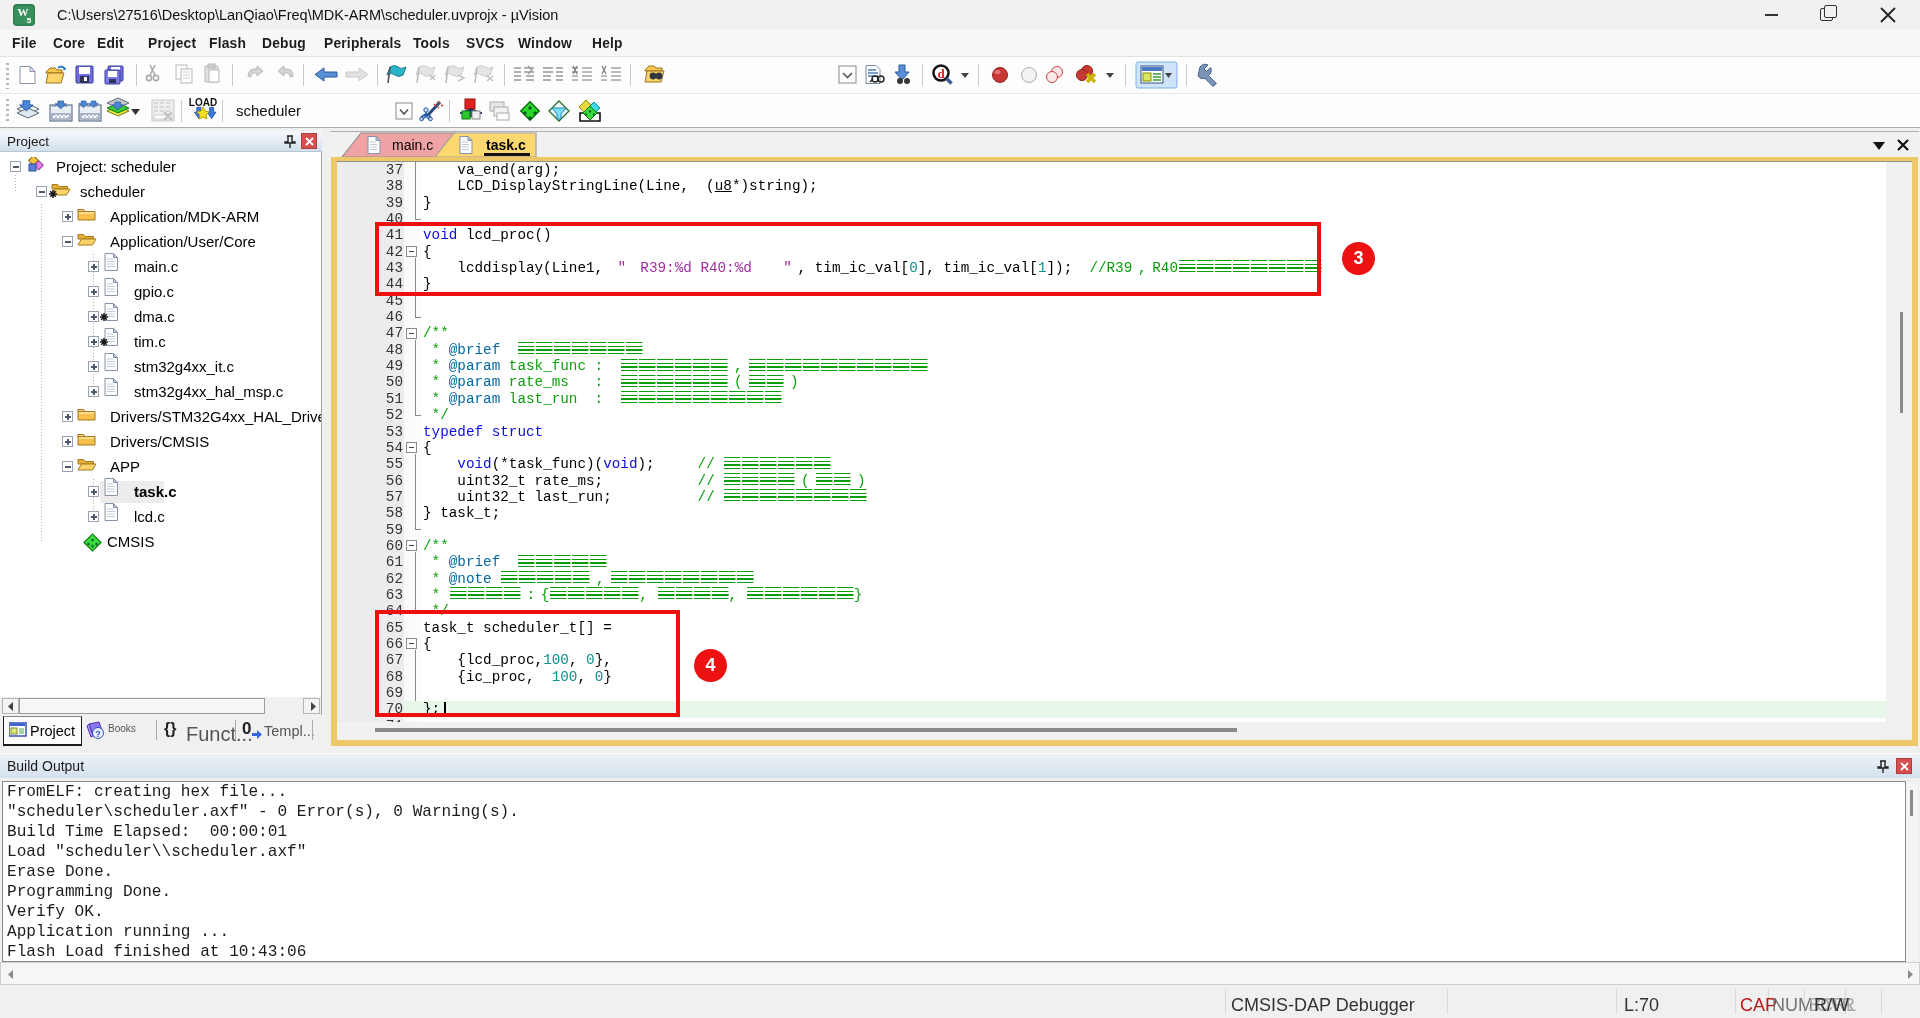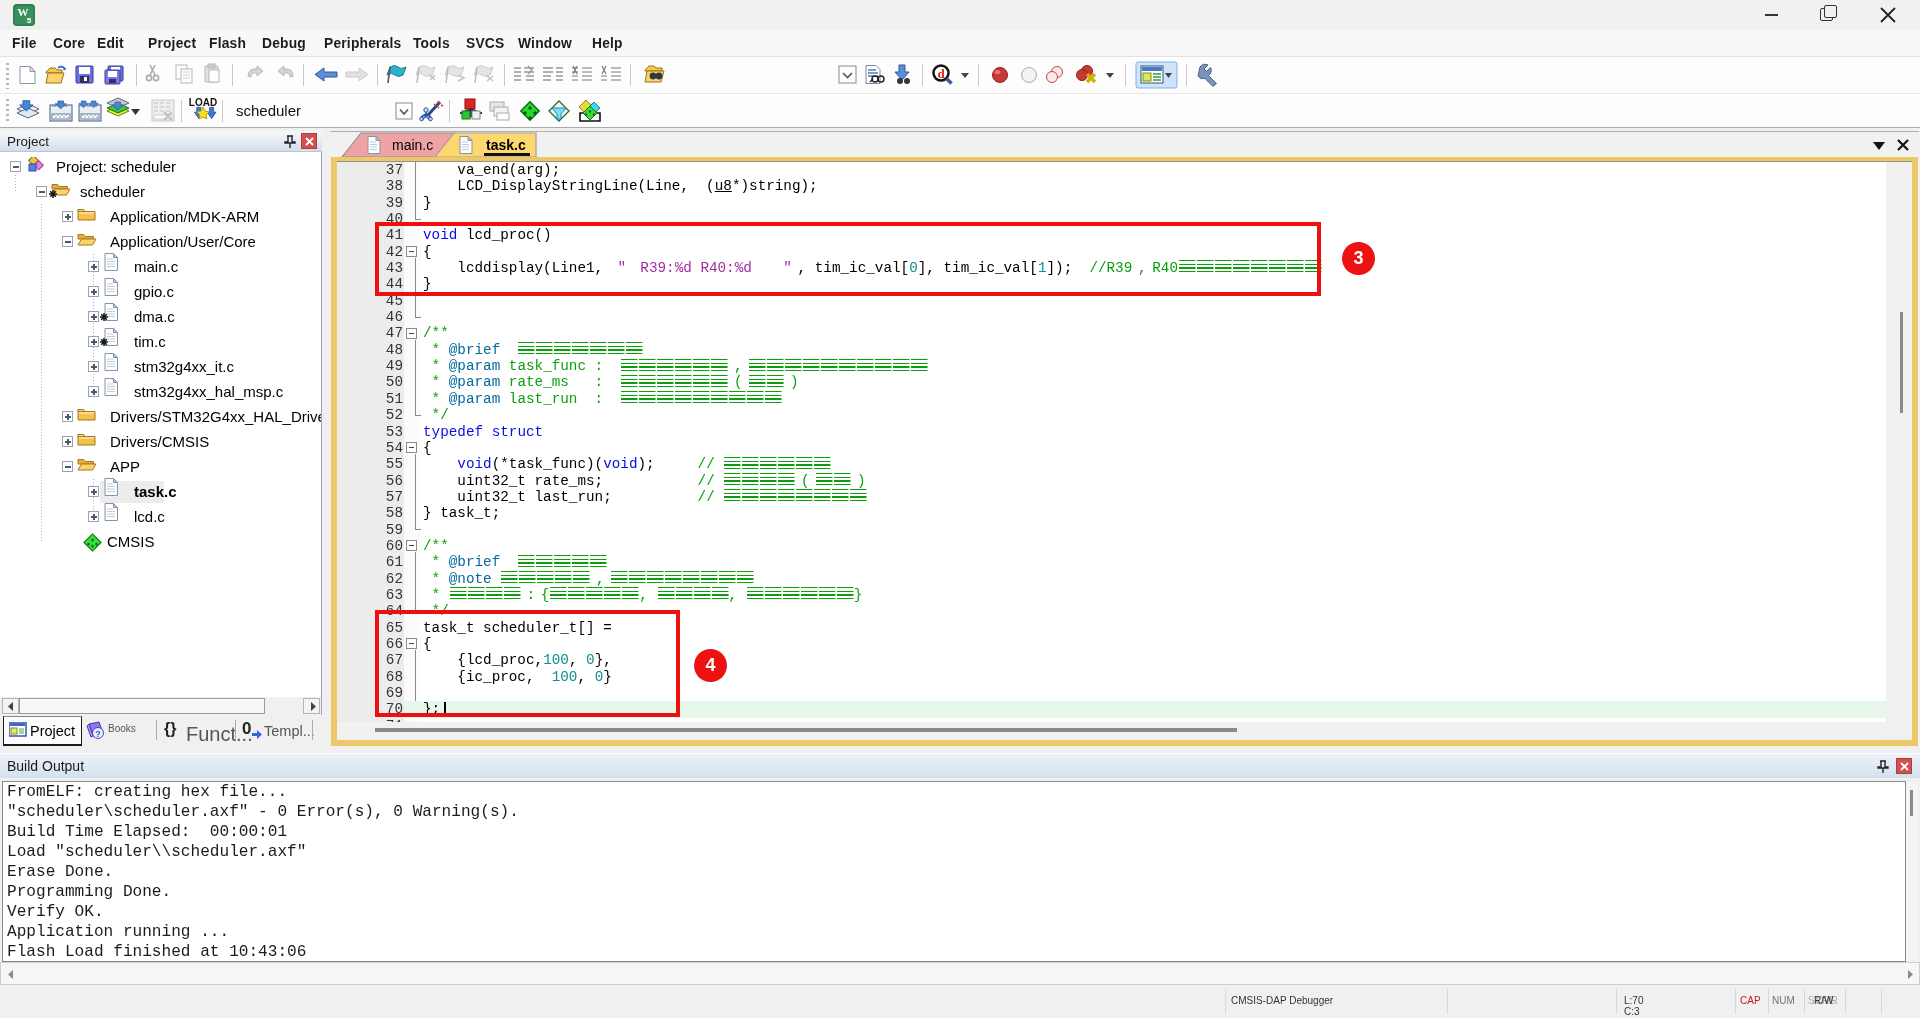--- a/index.html
+++ b/index.html
@@ -41,30 +41,31 @@
 #hl70{position:absolute;left:404px;top:701px;width:1482px;height:16.5px;background:#e7f7ea}
 
 .redbox{position:absolute;border:4px solid #ee0f0f}
 .redball{position:absolute;width:33px;height:33px;border-radius:50%;background:#ee1111;color:#fff;font-size:18px;font-weight:700;text-align:center;line-height:33px}
 
 #bohdr{position:absolute;left:0;top:753px;width:1920px;height:25px;background:linear-gradient(180deg,#eef3f8 0%,#e0e9f2 50%,#d4e1ed 100%);border-top:1px solid #fff}
 #bohdr .t{position:absolute;left:7px;top:4px;font-size:14px;color:#1a1a1a}
 #bo{position:absolute;left:2px;top:781px;width:1904px;height:181px;background:#fff;border:1px solid #8a8a8a;font-family:"Liberation Mono",monospace;font-size:16.1px;line-height:20px;color:#1c1c1c;white-space:pre;padding-left:4px}
 #boscroll{position:absolute;left:0;top:962px;width:1920px;height:23px;background:#f6f6f6;border:1px solid #cfcfcf}
 
-#status{position:absolute;left:0;top:985px;width:1540px;height:33px;background:#f0f0f0;font-size:10px;color:#333}
+#status{position:absolute;left:0;top:985px;width:1540px;height:33px;background:#f0f0f0;font-size:18px;color:#333}
 </style></head>
 <body>
 <div id="titlebar">
   <svg class="abs" style="left:13px;top:4px" width="22" height="22">
       <rect x="0" y="0" width="22" height="22" rx="4" fill="#2e7d4f"></rect>
       <rect x="1.5" y="1.5" width="19" height="19" rx="3" fill="#38915c"></rect>
       <text x="10" y="12" font-size="11" font-weight="bold" fill="#fff" text-anchor="middle" font-family="Liberation Serif">W</text>
       <text x="16" y="19" font-size="8" font-weight="bold" fill="#fff" text-anchor="middle" font-family="Liberation Sans">5</text>
     </svg>
+  <div class="txt">C:\Users\27516\Desktop\LanQiao\Freq\MDK-ARM\scheduler.uvprojx - µVision</div>
   <div class="abs" style="left:1765px;top:14px;width:13px;height:2px;background:#333"></div>
   <div class="abs" style="left:1820px;top:8px;width:13px;height:13px;border:1.5px solid #333;border-radius:2px"></div>
   <div class="abs" style="left:1824px;top:5px;width:13px;height:13px;border:1.5px solid #333;border-radius:2px;background:#f1f1f1"></div>
   <svg class="abs" style="left:1879px;top:6px" width="18" height="18">
       <path d="M2 2 L16 16 M16 2 L2 16" stroke="#222" stroke-width="1.8"></path>
     </svg>
 </div>
 <div id="menubar">
   <span style="left:12px">File</span>
   <span style="left:53px">Core</span>

